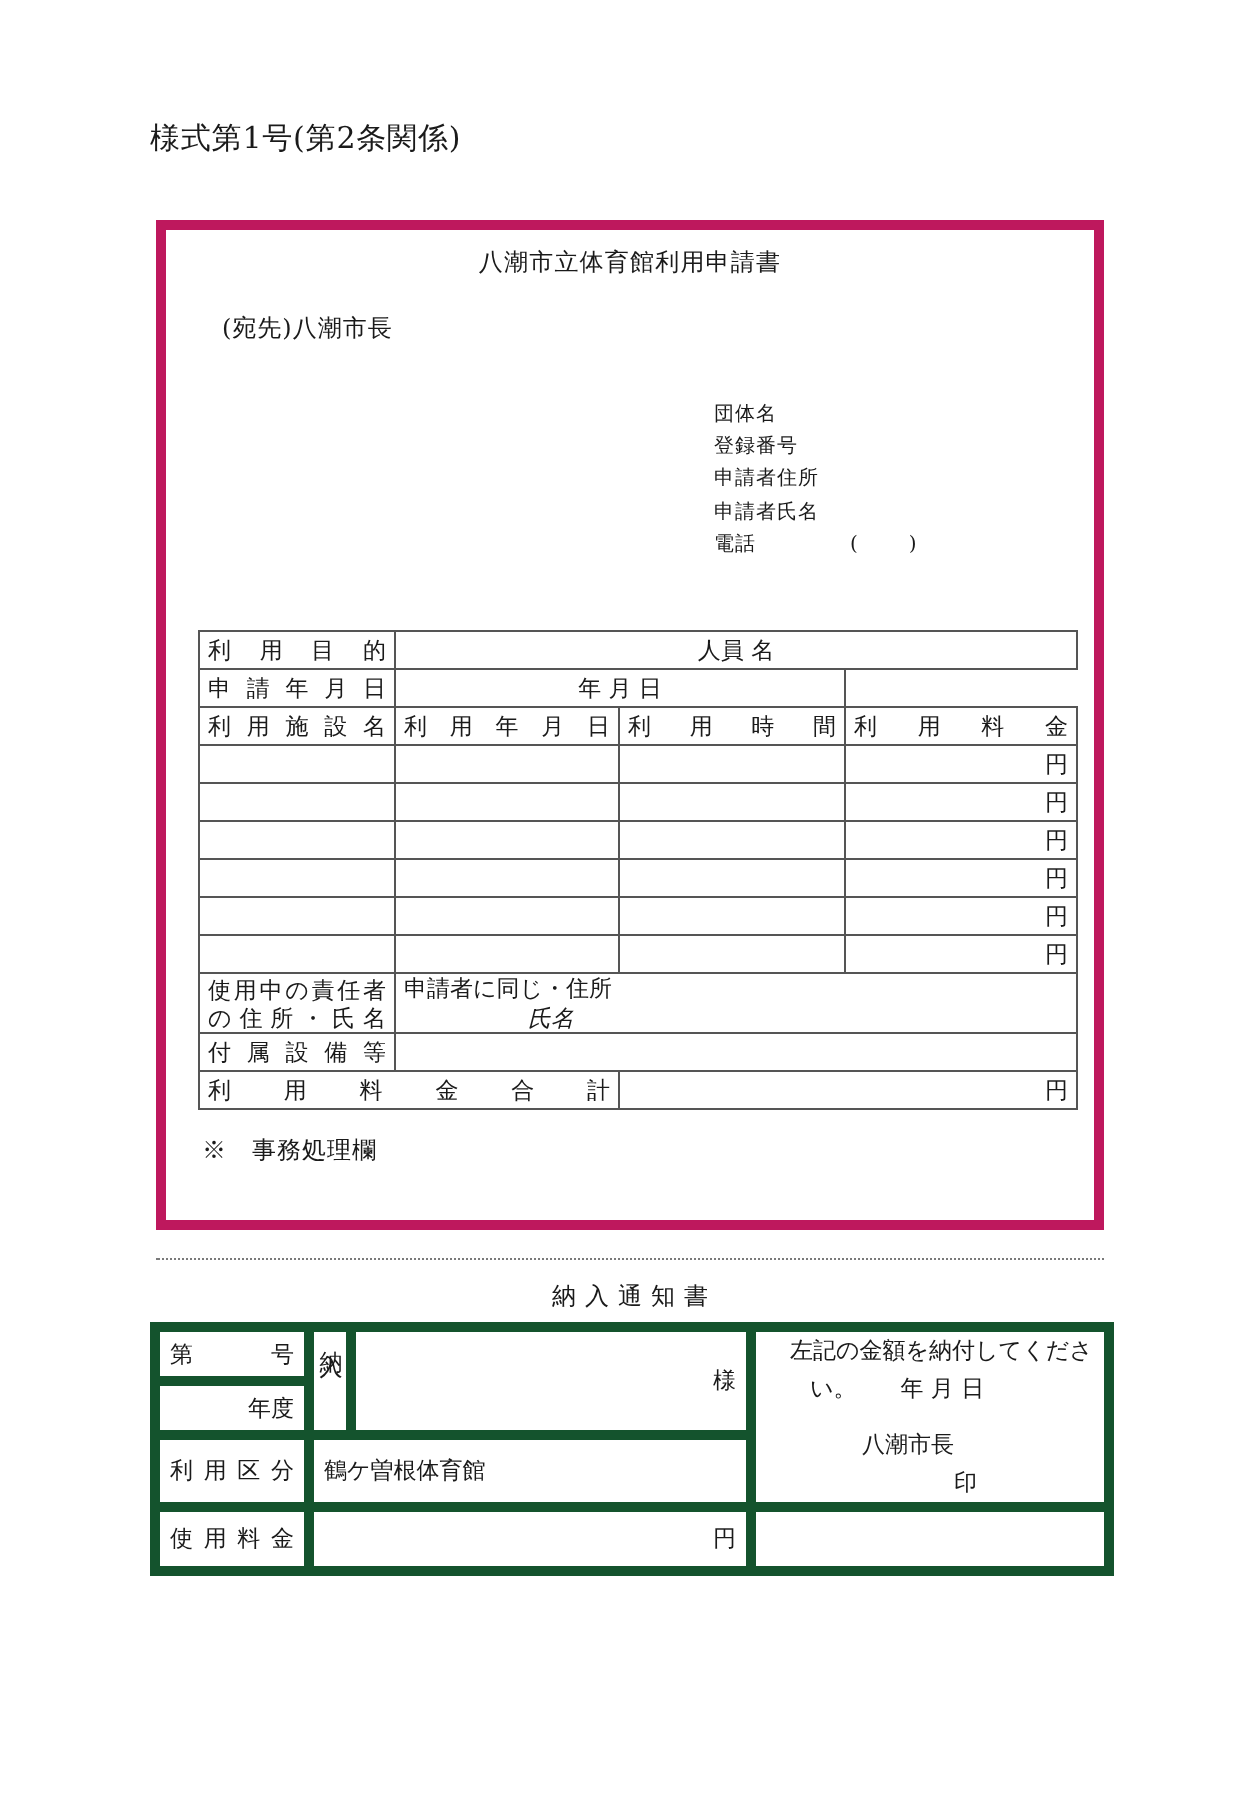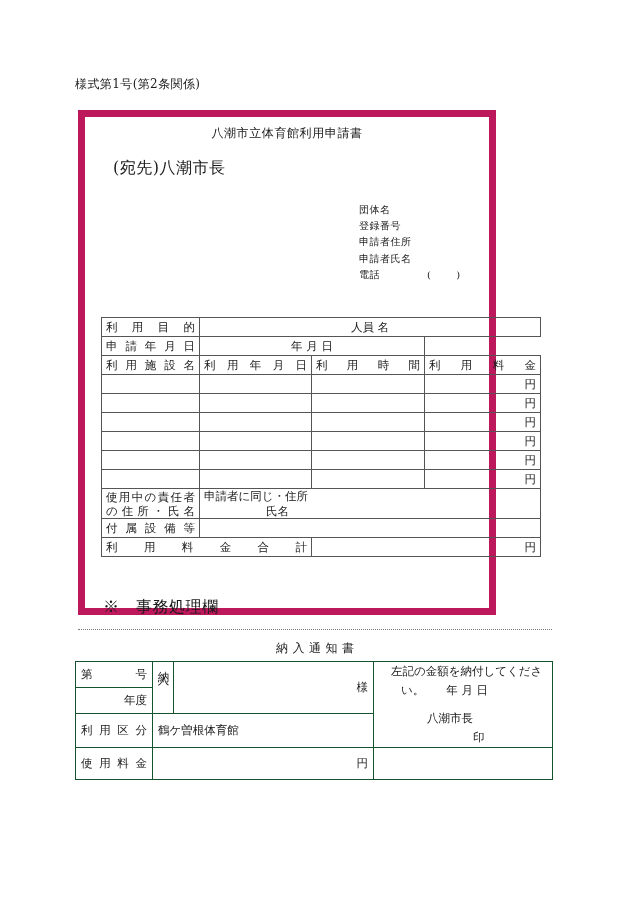--- a/index.html
+++ b/index.html
@@ -17,51 +17,51 @@
   }
   .page {
     position: absolute;
     inset: 0;
   }
 
   
   .form-no {
     position: absolute;
     left: 75px;
-    top: 76px;
-    font-size: 12px;
+    top: 60px;
+    font-size: 15px;
     letter-spacing: 0.4px;
     white-space: nowrap;
     text-align: right;
   }
 
   
   .app-box {
     position: absolute;
     left: 78px;
     top: 110px;
-    width: 418px;
+    width: 474px;
     height: 505px;
-    border: 7px solid #be185d;
+    border: 5px solid #be185d;
     box-sizing: border-box;
   }
   .app-title {
     position: absolute;
     left: 0;
     right: 0;
     top: 8px;
     text-align: center;
     font-size: 12px;
     letter-spacing: 0.6px;
   }
   .addressee {
     position: absolute;
     left: 28px;
     top: 41px;
-    font-size: 16px;
+    font-size: 12px;
     letter-spacing: 0.5px;
   }
 
   
   .applicant {
     position: absolute;
     left: 274px;
     top: 85px;
     font-size: 10px;
     line-height: 16.2px;
@@ -108,28 +108,28 @@
     display: block;
     text-align: justify;
     text-align-last: justify;
   }
   .ctr { text-align: center; }
   .rgt { text-align: right; }
   .yen-cell { text-align: right; padding-right: 6px; }
   .tall { height: 32px; }
   .two-line { line-height: 14px; }
   .resp-cell { padding: 1px 4px 1px 5px; line-height: 14.5px; }
-  .resp-second { padding-left: 62px; }
+  .resp-second { padding-left: 62px; font-style: italic; }
 
   
   .footnote {
     position: absolute;
     left: 18px;
-    top: 480px;
-    font-size: 16px;
+    top: 452px;
+    font-size: 12px;
     letter-spacing: 0.5px;
   }
 
   
   .cut-line {
     position: absolute;
     left: 78px;
     top: 629px;
     width: 474px;
     border-top: 1px dotted #7a7a7a;
@@ -149,21 +149,21 @@
   .notice-table {
     position: absolute;
     left: 75px;
     top: 661px;
     width: 477px;
     border-collapse: collapse;
     table-layout: fixed;
     font-size: 11.5px;
   }
   .notice-table td {
-    border: 1px solid #14532d;
+    border: 5px solid #14532d;
     padding: 0 5px;
     vertical-align: middle;
     box-sizing: border-box;
   }
   .vert-cell {
     writing-mode: vertical-rl;
     text-orientation: upright;
     letter-spacing: 2px;
     padding: 3px 1px;
     text-align: left;

